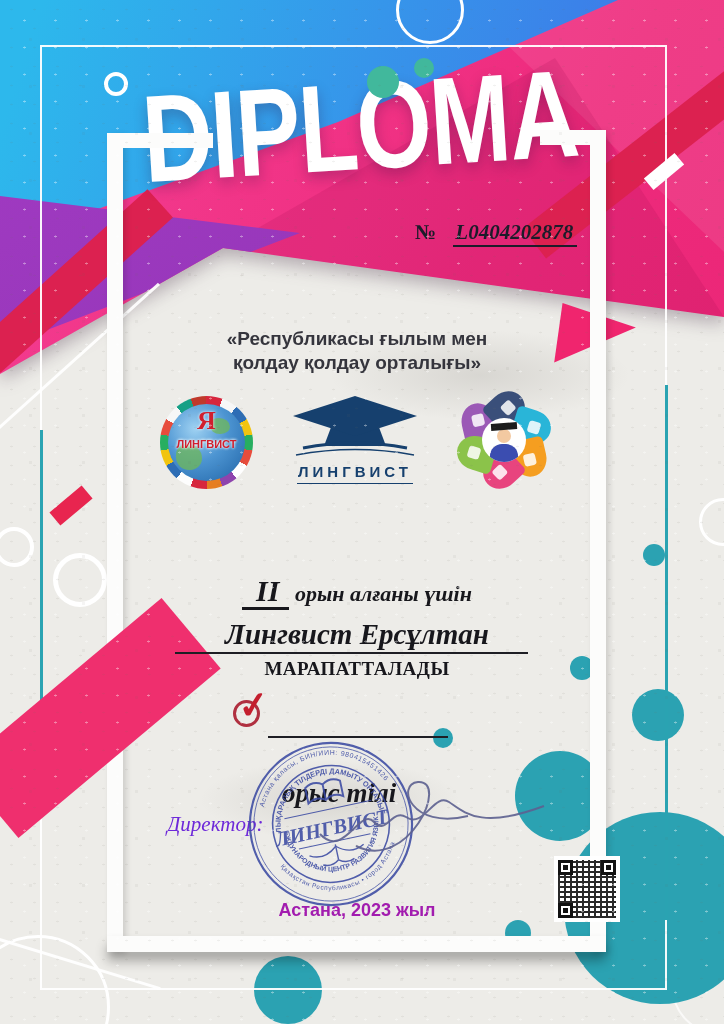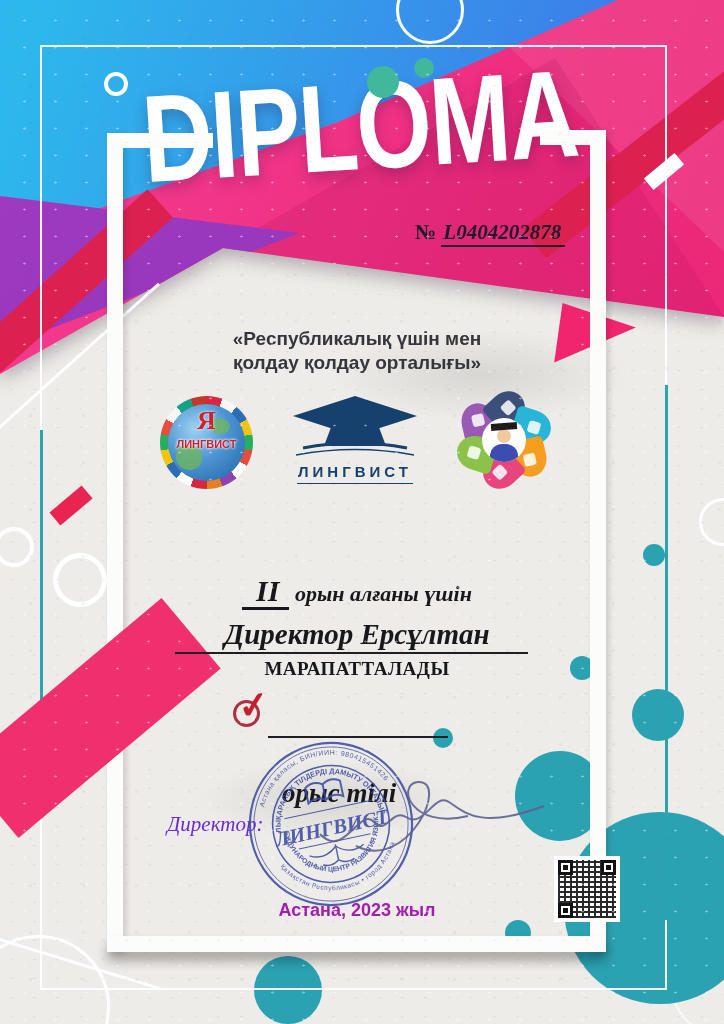--- a/index.html
+++ b/index.html
@@ -26,21 +26,21 @@
   .stripe{position:absolute;background:#dc2150;height:38px;}
   .stripe.right{left:506px;top:142px;width:268px;transform:rotate(-38deg);}
   .stripe.left{left:-42px;top:262px;width:232px;transform:rotate(-42deg);}
 
   .diploma{position:absolute;left:30px;top:64px;width:660px;text-align:center;}
   .diploma span{display:inline-block;font-size:124px;font-weight:bold;color:#fff;line-height:1;
      letter-spacing:-2px;transform:rotate(-3.5deg) scaleX(.78);
      text-shadow:0 6px 16px rgba(50,15,60,.28);}
   .cert-no{position:absolute;left:415px;top:220px;font-family:"Liberation Serif",serif;
      font-size:21px;font-weight:bold;color:#1c1c2a;}
-  .cert-no .no-val{font-style:italic;border-bottom:2px solid #1c1c2a;padding:0 4px 1px 2px;}
+  .cert-no .no-val{font-style:italic;border-bottom:2px solid #1c1c2a;padding:0 4px 1px 2px;margin-left:12px;}
 
   
   .thin-frame{position:absolute;left:40px;top:45px;width:627px;height:945px;
      border:2px solid rgba(255,255,255,.95);z-index:7;}
   .teal-line{position:absolute;width:3px;background:#2aa3b2;z-index:7;}
   .bar{position:absolute;background:#fcfcfb;z-index:7;}
   .bar.left{left:107px;top:133px;width:16px;height:819px;box-shadow:3px 2px 6px rgba(0,0,0,.14);}
   .bar.right{left:590px;top:130px;width:16px;height:822px;box-shadow:3px 2px 6px rgba(0,0,0,.14);}
   .bar.arm-tl{left:107px;top:133px;width:106px;height:15px;}
   .bar.arm-tr{left:540px;top:130px;width:66px;height:15px;}
@@ -184,21 +184,21 @@
   <div class="bar arm-tl"></div>
   <div class="bar arm-tr"></div>
   <div class="bar bottom"></div>
   <div class="tick"></div>
   <div class="pink-arrow"></div>
   <div class="band"></div>
   <div class="mini-band"></div>
 
   <div class="content">
 
-    <div class="cline org" style="top:328px;">«Республикалық үшін мен</div>
+    <div class="cline org" style="top:328px;">«Республикасы ғылым мен</div>
     <div class="cline org" style="top:352px;">қолдау қолдау орталығы»</div>
 
     <div class="logo-left">
       <div class="globe">
         <div class="land" style="left:8px;top:40px;width:26px;height:26px;"></div>
         <div class="land" style="left:42px;top:14px;width:20px;height:16px;"></div>
       </div>
       <div class="ya">Я</div>
       <div class="ll">ЛИНГВИСТ</div>
     </div>
@@ -226,21 +226,21 @@
         <div class="head"></div>
         <div class="cap"></div>
       </div>
     </div>
 
     <div class="cline serif" style="top:574px;">
       <span class="place">II</span>
       <span>орын алғаны үшін</span>
     </div>
 
-    <div class="cline serif name" style="top:618px;">Директор Ерсұлтан</div>
+    <div class="cline serif name" style="top:618px;">Лингвист Ерсұлтан</div>
     <div class="rule" style="left:175px;top:652px;width:353px;"></div>
     <div class="cline award-word" style="top:658px;">МАРАПАТТАЛАДЫ</div>
 
     <div class="chk-circle"></div>
     <div class="chk-mark">✓</div>
     <div class="subject">орыс тілі</div>
     <div class="rule" style="left:268px;top:736px;width:180px;"></div>
 
     <div class="sig-label" style="left:167px;top:812px;">Директор:</div>
 

